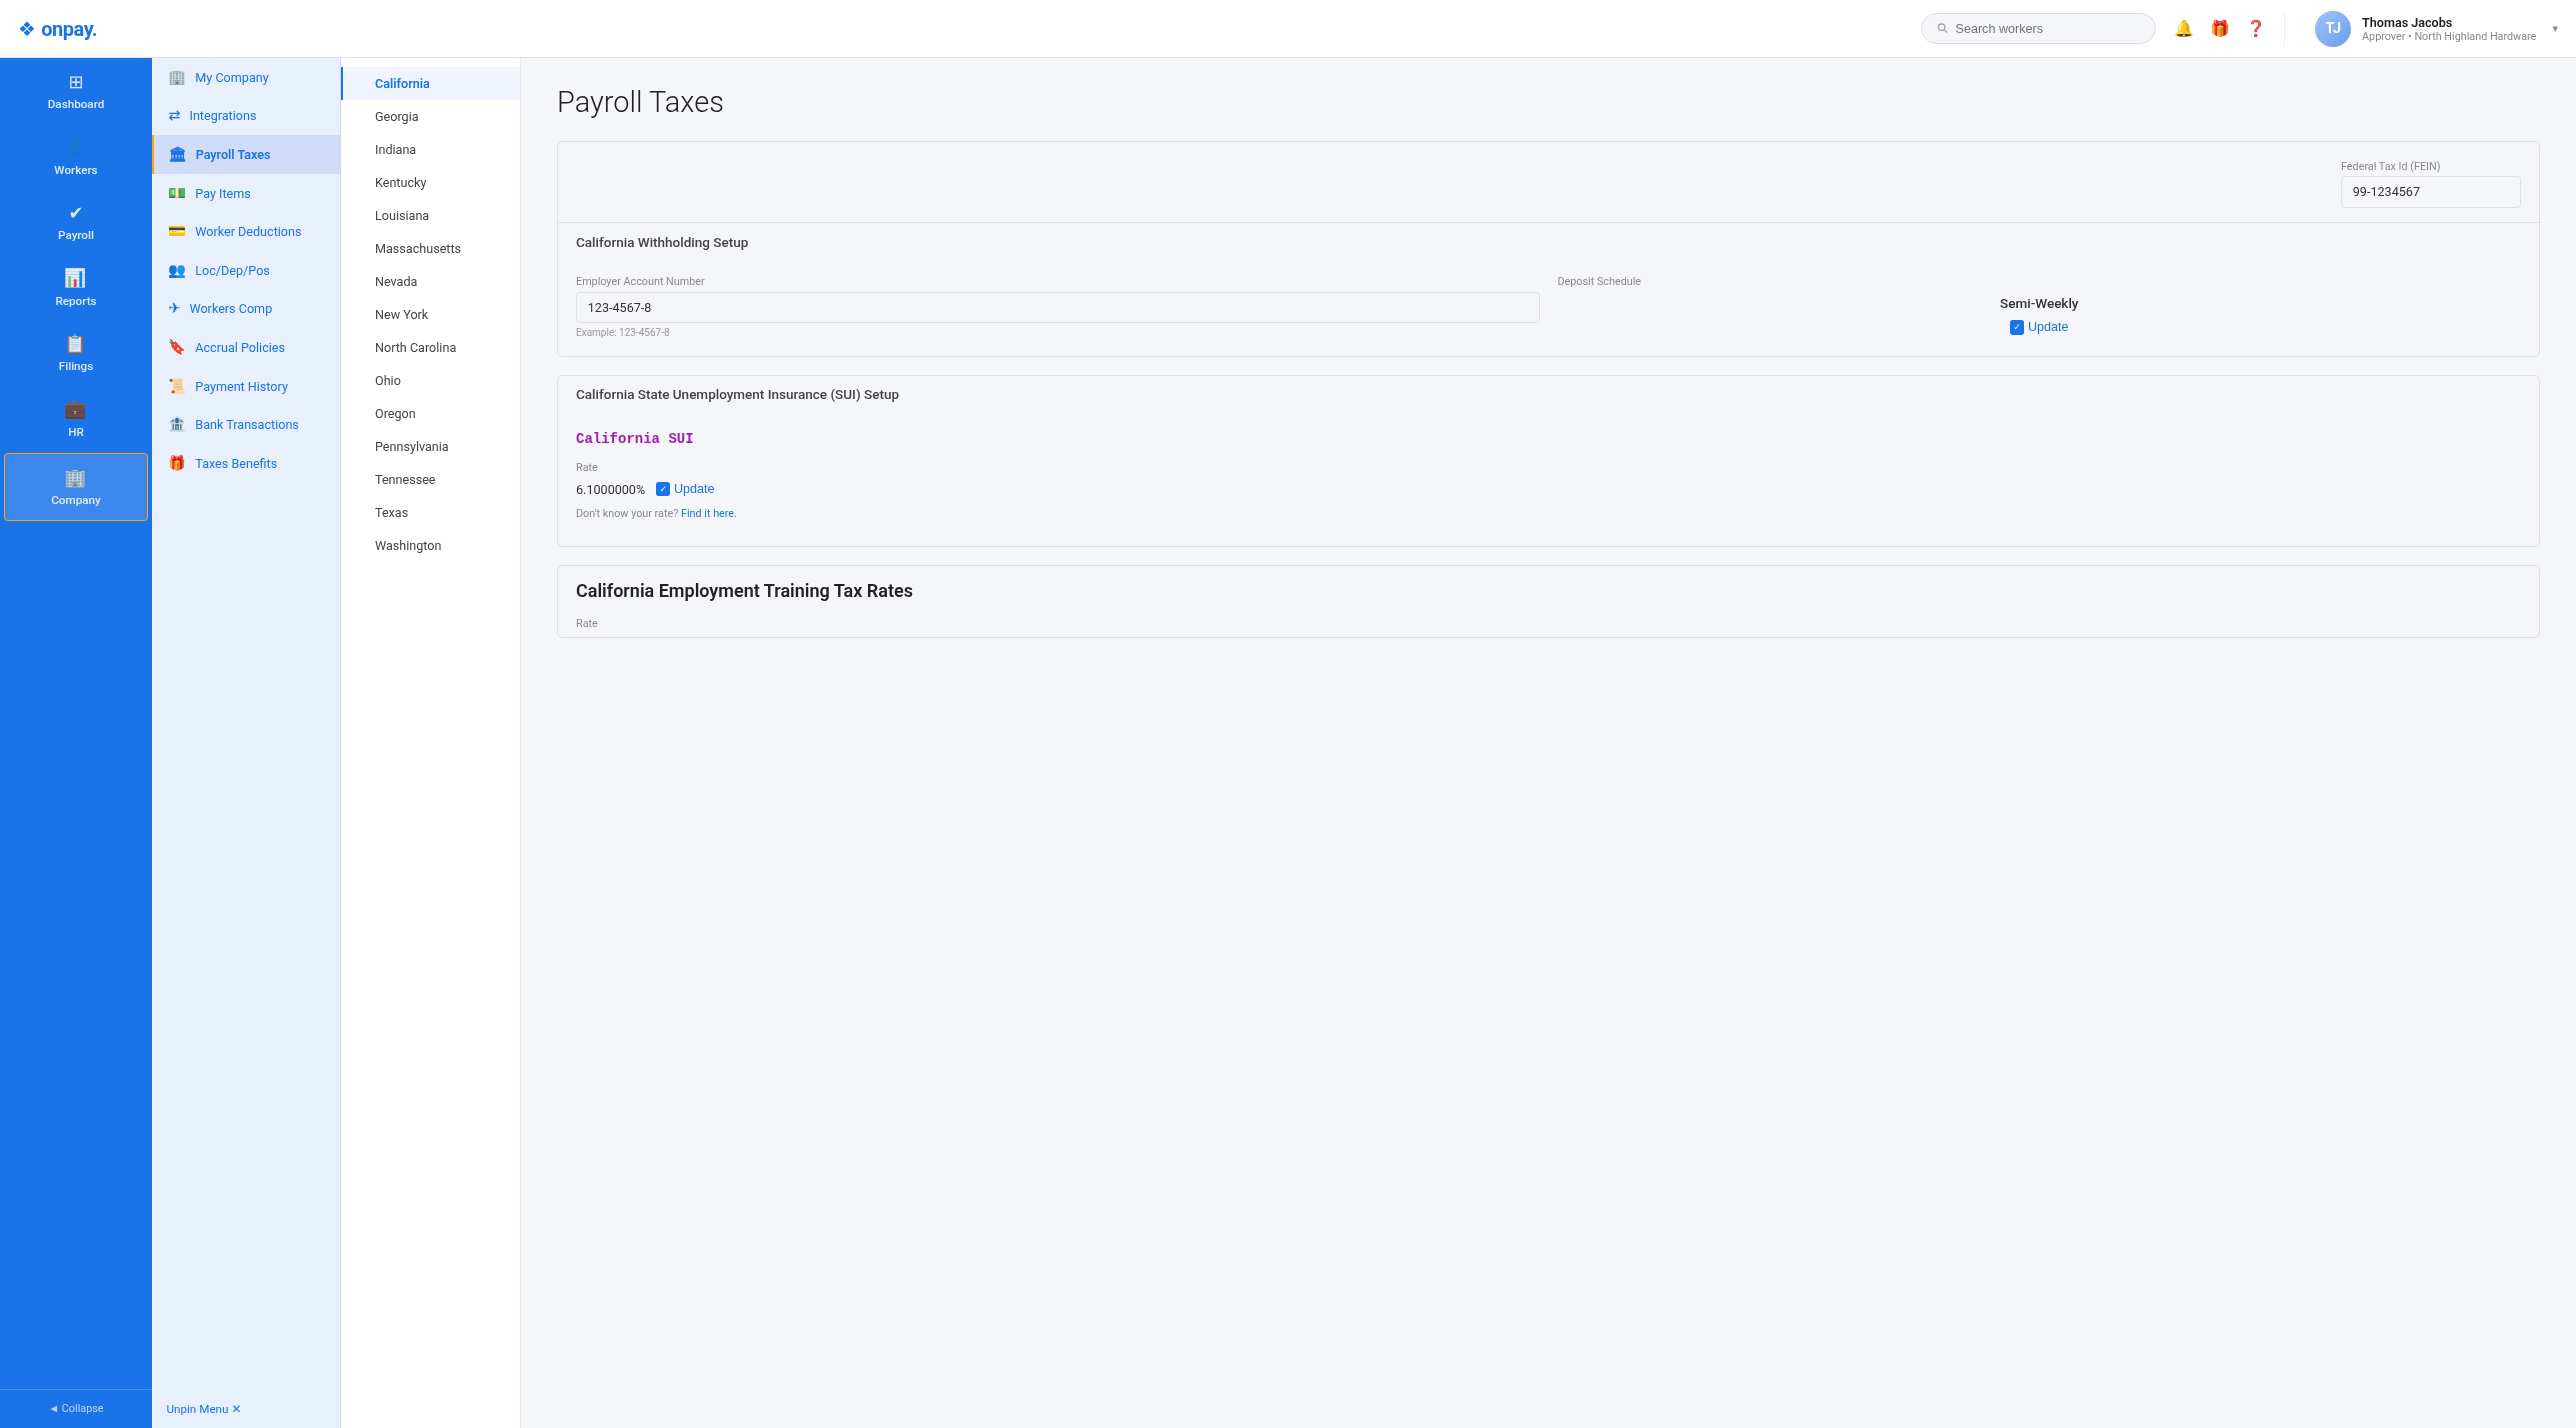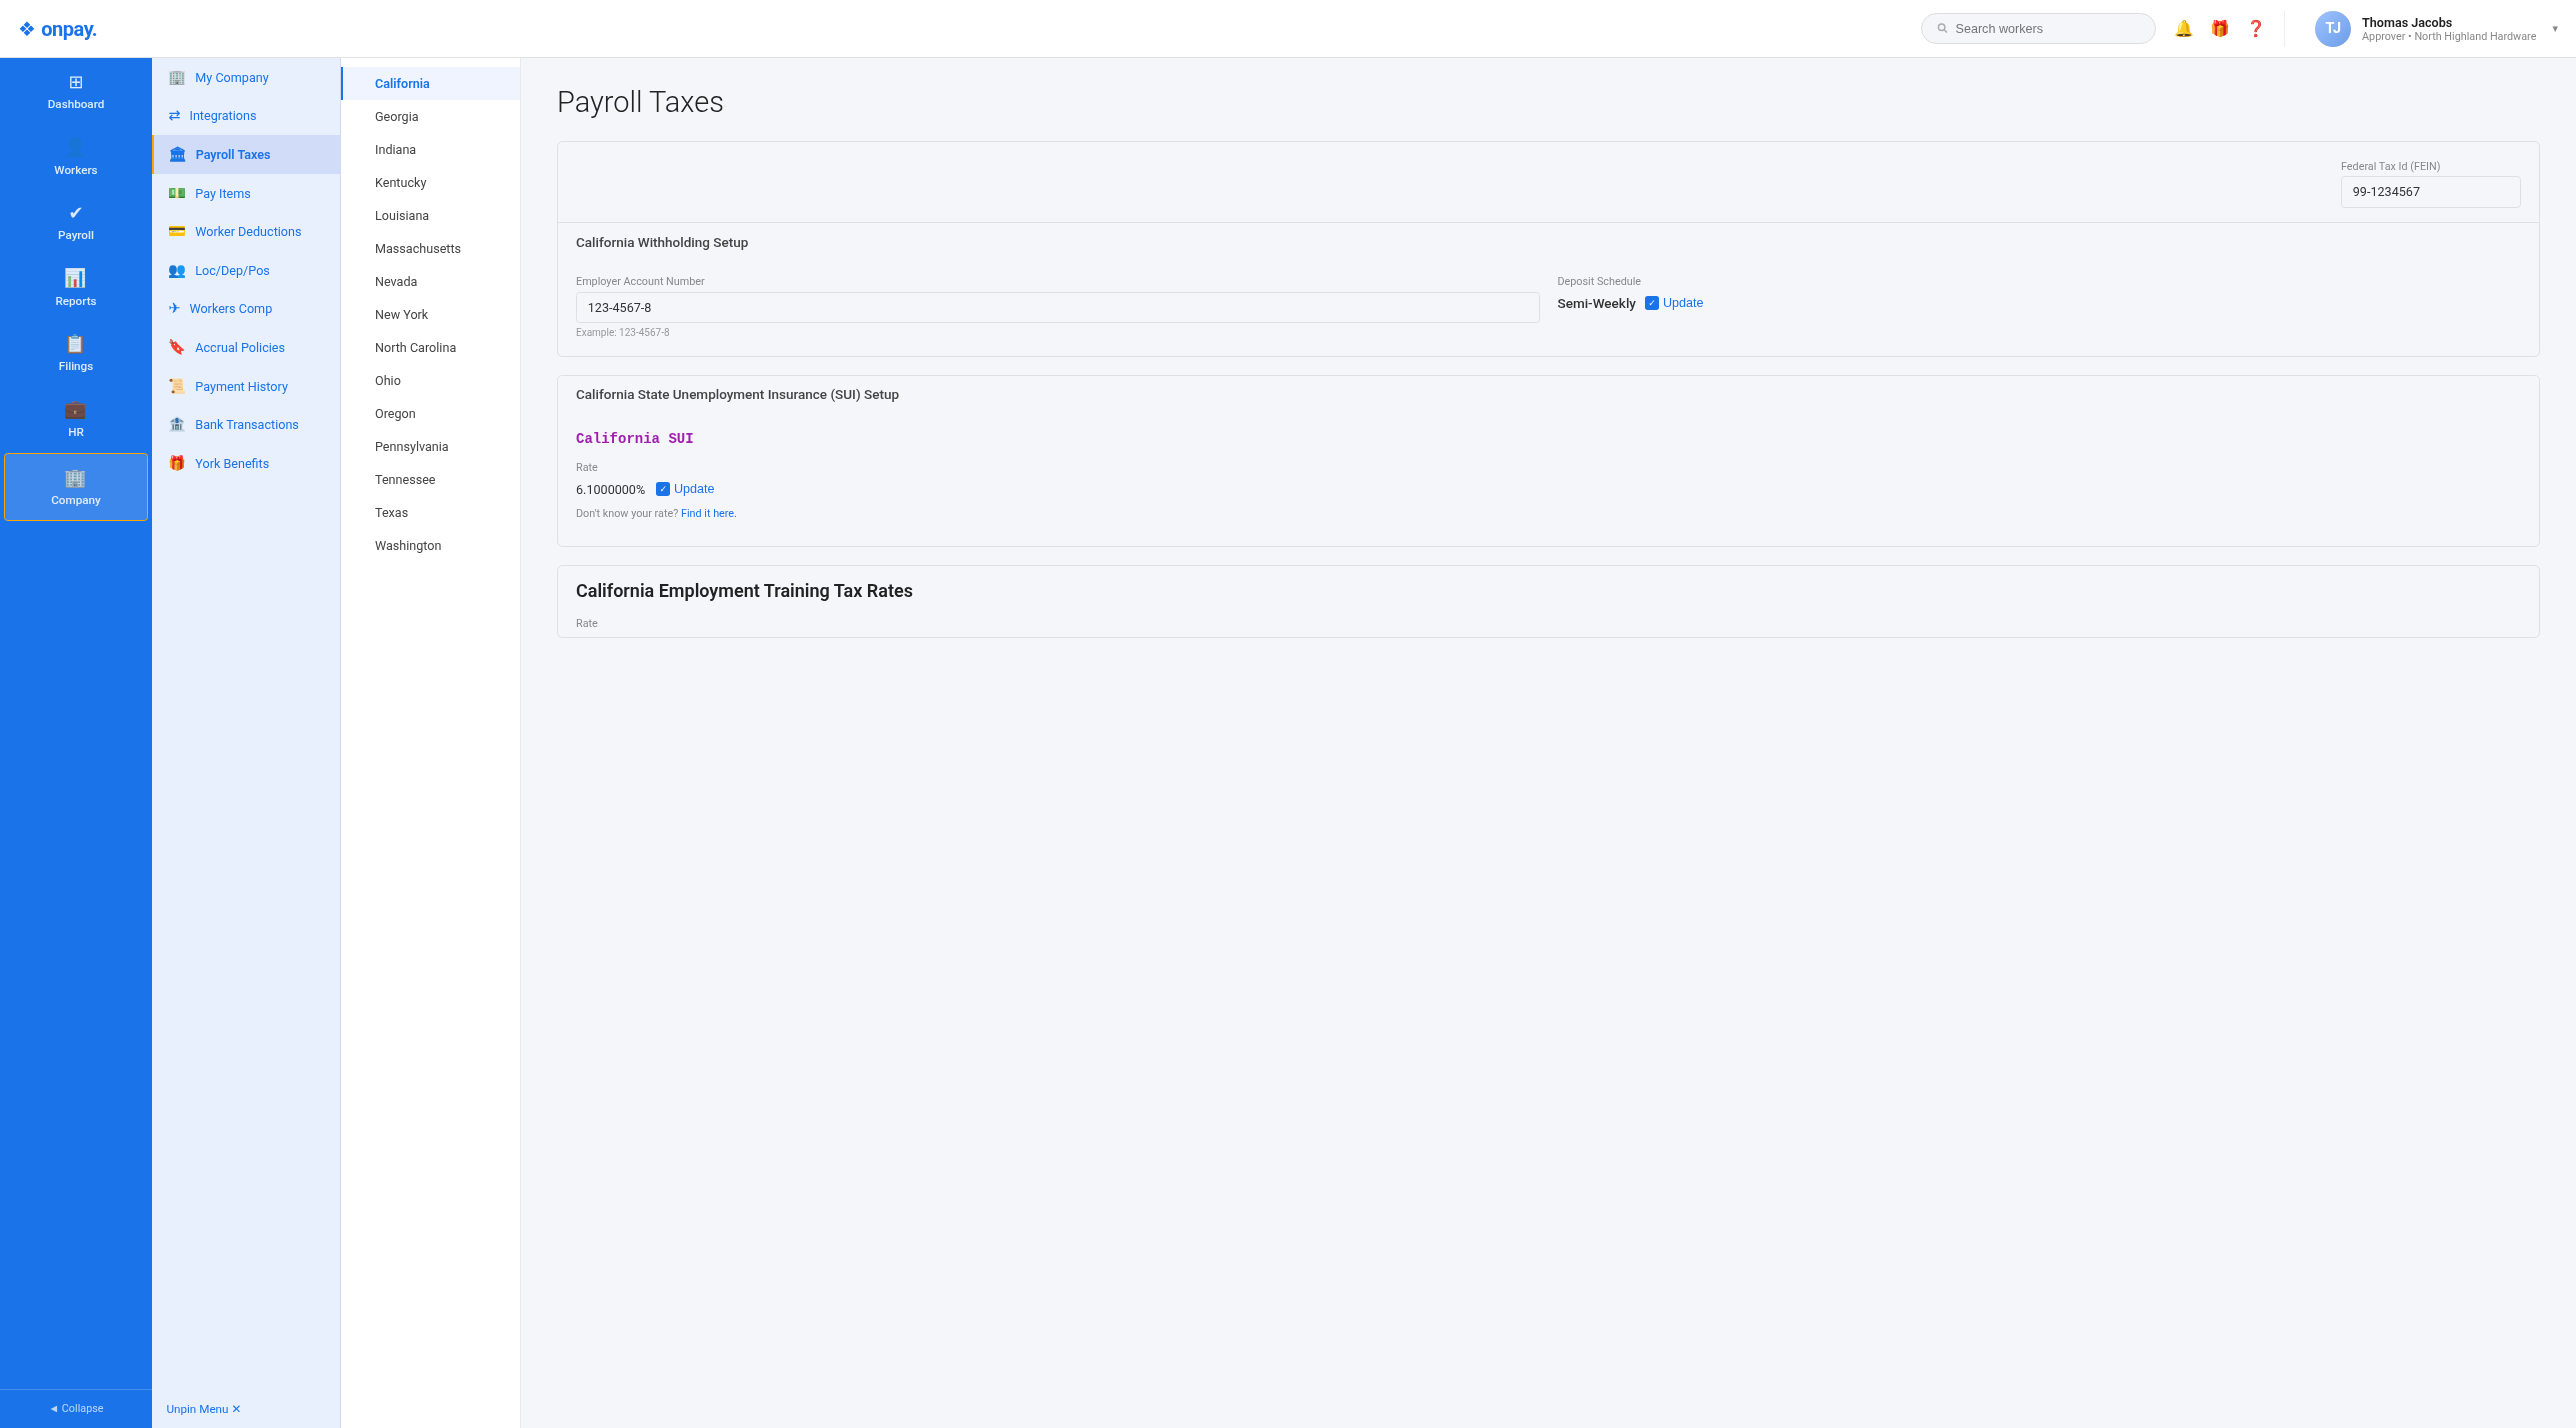--- a/index.html
+++ b/index.html
@@ -94,21 +94,21 @@
     .fein-input { background: #f5f6fa; border: 0.9px solid #e0e0e0; border-radius: 3.6px; padding: 7.2px 10.8px; font-size: 12.6px; color: #333; min-width: 180px; }
 
     .withholding-grid { display: grid; grid-template-columns: 1fr 1fr; gap: 18px; margin-top: 9px; }
     .form-group { display: flex; flex-direction: column; gap: 3.6px; }
     .form-label { font-size: 10.8px; color: #888; }
     .form-input { background: #f5f6fa; border: 0.9px solid #e0e0e0; border-radius: 3.6px; padding: 7.2px 10.8px; font-size: 12.6px; color: #333; }
     .form-hint { font-size: 10px; color: #999; }
 
     .deposit-section { display: flex; flex-direction: column; gap: 7.2px; }
     .deposit-label { font-size: 10.8px; color: #888; }
-    .deposit-value { display: flex; align-items: center; gap: 9px; font-size: 13.5px; font-weight: 500; color: #333; }
+    .deposit-value { display: flex; align-items: center; gap: 9px; font-size: 13.5px; font-weight: 500; color: #333; flex-direction: column; }
     .update-btn { display: flex; align-items: center; gap: 3.6px; color: #1a73e8; font-size: 12.6px; cursor: pointer; background: none; border: none; }
     .update-icon { width: 14.4px; height: 14.4px; background: #1a73e8; border-radius: 2.7px; display: flex; align-items: center; justify-content: center; color: #fff; font-size: 9px; }
 
     .sui-section { padding: 18px; }
     .sui-title { font-size: 14px; font-weight: 600; color: #a21caf; margin-bottom: 14.4px; font-family: Liberation Mono, monospace; }
     .rate-row { display: flex; align-items: center; gap: 10.8px; margin-bottom: 7.2px; }
     .rate-label { font-size: 10.8px; color: #888; margin-bottom: 3.6px; }
     .rate-value { font-size: 12.6px; color: #333; }
     .dont-know { font-size: 10.8px; color: #888; }
     .find-link { color: #1a73e8; text-decoration: none; margin-top: 36px; }
@@ -224,21 +224,21 @@
     <div class="sub-item">
       <span class="sub-item-icon">📜</span>
       <span>Payment History</span>
     </div>
     <div class="sub-item">
       <span class="sub-item-icon">🏦</span>
       <span>Bank Transactions</span>
     </div>
     <div class="sub-item">
       <span class="sub-item-icon">🎁</span>
-      <span>York Benefits</span>
+      <span>Taxes Benefits</span>
     </div>
     <div class="sub-sidebar-footer">
       <span class="unpin-btn">Unpin Menu ✕</span>
     </div>
   </div>
 
   <div class="main-panel">
 
     <div class="state-list-panel">
       <div class="state-item active">

